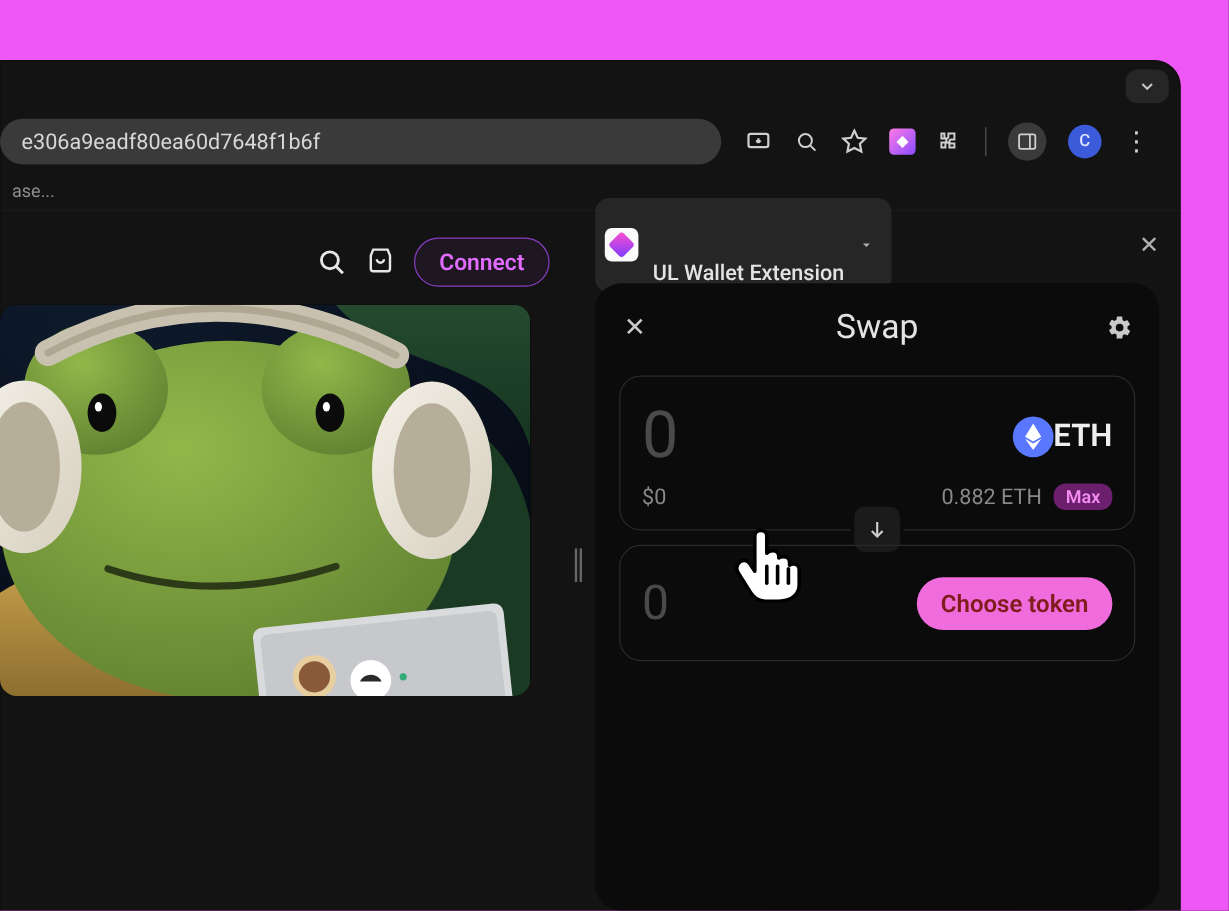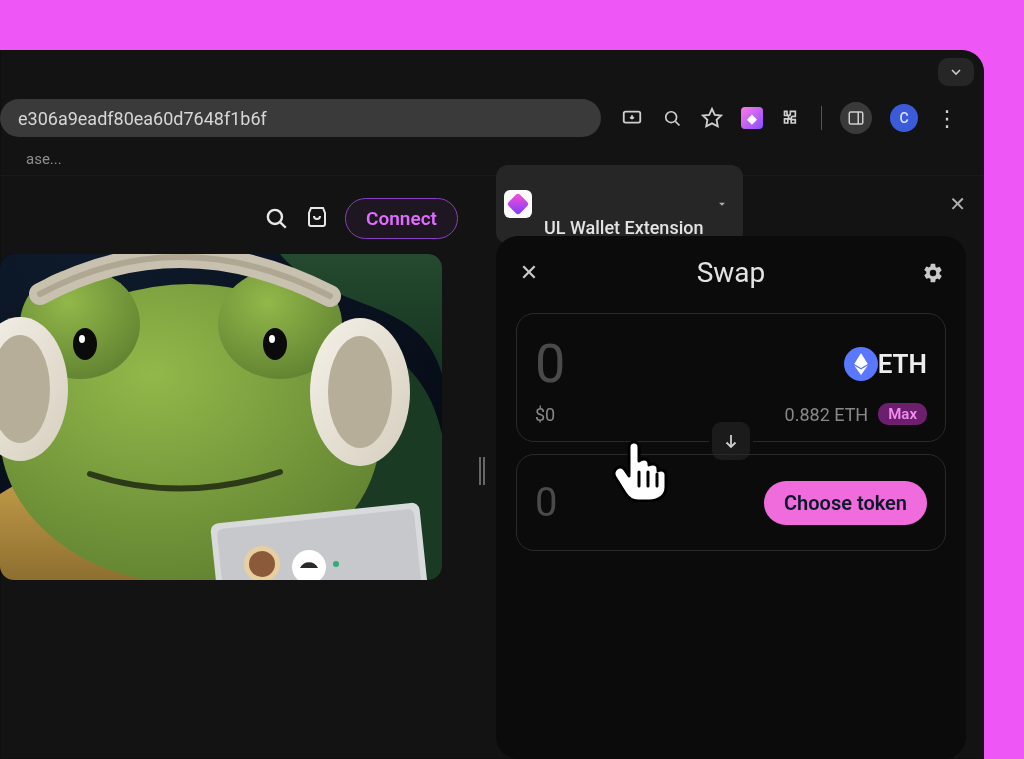--- a/index.html
+++ b/index.html
@@ -76,21 +76,21 @@
     color: #dce4ff; font-size: 14px; font-weight: 500;
   }
   .divider-vert {
     width: 1px; height: 24px; background: #555;
   }
 
   .bookmarks-row {
     position: absolute;
     top: 92px; left: 0; right: 0;
     height: 34px;
-    padding-left: 26px;
+    padding-left: 10px;
     color: #8e8e8e;
     font-size: 15px;
     display: flex; align-items: center;
     border-bottom: 1px solid rgba(255,255,255,0.03);
   }
 
   .content {
     position: absolute;
     top: 132px; left: 0; right: 0; bottom: 0;
     display: flex;
@@ -253,21 +253,21 @@
   .swap-box.bottom {
     margin-top: 12px;
     padding: 24px 18px;
   }
   .swap-box.bottom .swap-top { align-items: center; }
   .out-amount { font-size: 40px; color: #4a4a4a; }
   .choose-btn {
     padding: 10px 20px;
     background: #f06bdc;
     border-radius: 24px;
-    color: #0f172a; font-size: 20px; font-weight: 600;
+    color: #7f1d1d; font-size: 20px; font-weight: 600;
     cursor: pointer;
     white-space: nowrap;
   }
 
   .cursor-overlay {
     position: absolute;
     top: 388px; left: 612px;
     pointer-events: none;
     z-index: 50;
   }

